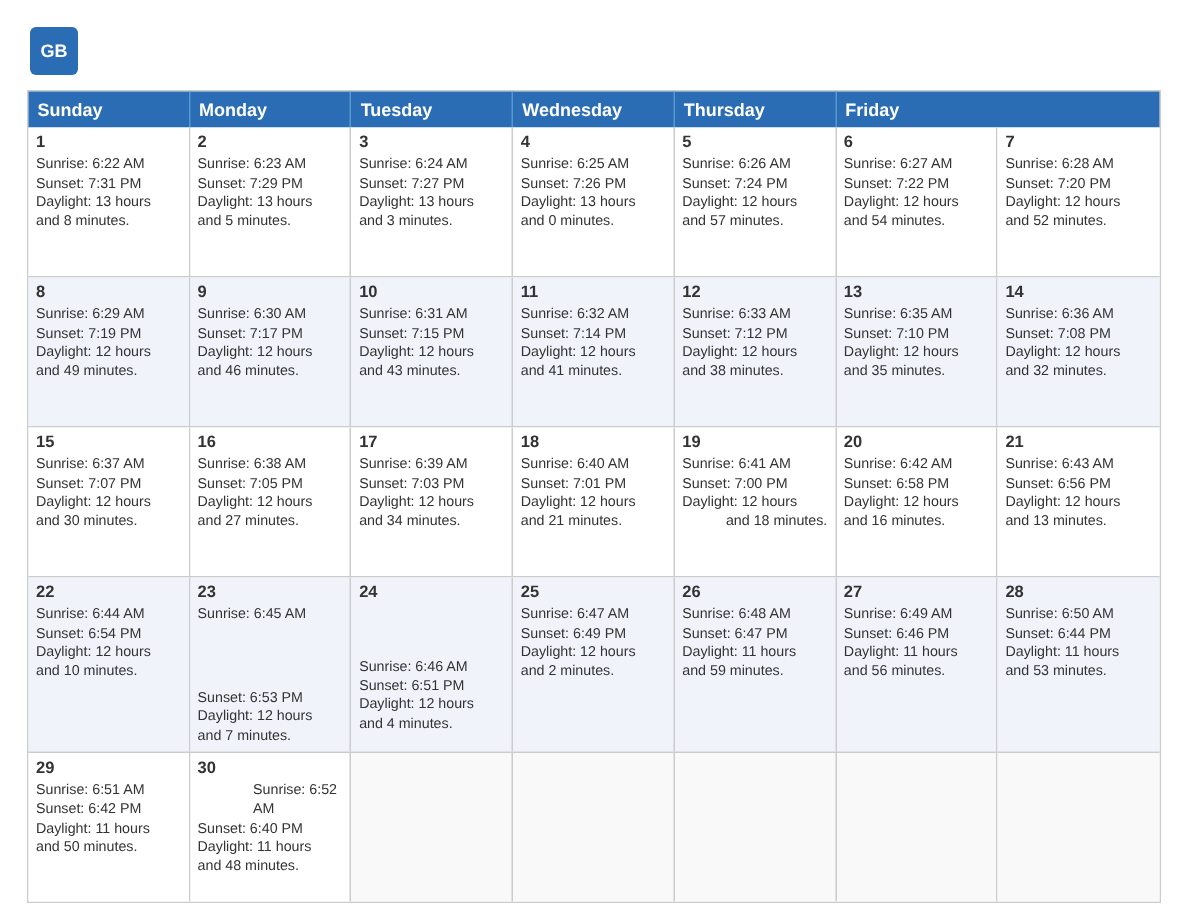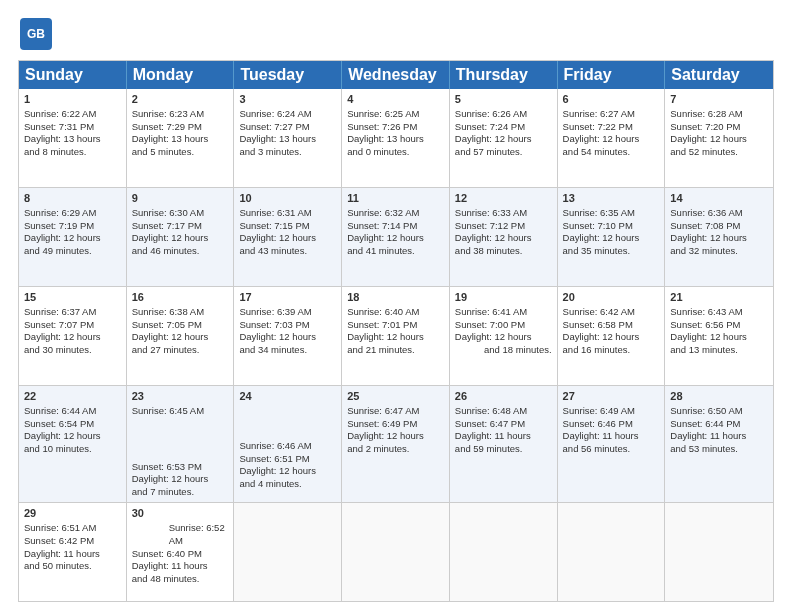--- a/index.html
+++ b/index.html
@@ -48,21 +48,21 @@
       border: 1px solid #ccc;
     }
     .cal-header-row {
       display: grid;
       grid-template-columns: repeat(7, 1fr);
       background: #2a6db5;
     }
     .cal-header-cell {
       color: #fff;
       font-weight: bold;
-      font-size: 16px;
+      font-size: 12px;
       padding: 5px 6px;
       border-right: 1px solid #5599cc;
       text-align: left;
     }
     .cal-header-cell:last-child { border-right: none; }
     .cal-body {
       display: flex;
       flex-direction: column;
       flex: 1;
     }
@@ -117,21 +117,20 @@
   </div>
 
   <div class="calendar">
     <div class="cal-header-row">
     <div class="cal-header-cell">Sunday</div>
         <div class="cal-header-cell">Monday</div>
         <div class="cal-header-cell">Tuesday</div>
         <div class="cal-header-cell">Wednesday</div>
         <div class="cal-header-cell">Thursday</div>
         <div class="cal-header-cell">Friday</div>
-        <div class="cal-header-cell">Saturday</div>
       </div>
     <div class="cal-body">
     <div class="cal-row">
           <div class="cal-cell">
             <span class="day-num">1</span>
             <span style="display: block;">Sunrise: 6:22 AM</span>
             <span style="display: block;">Sunset: 7:31 PM</span>
             <span style="display: block;">Daylight: 13 hours</span>
             <span style="display: block;">and 8 minutes.</span>
           </div>

